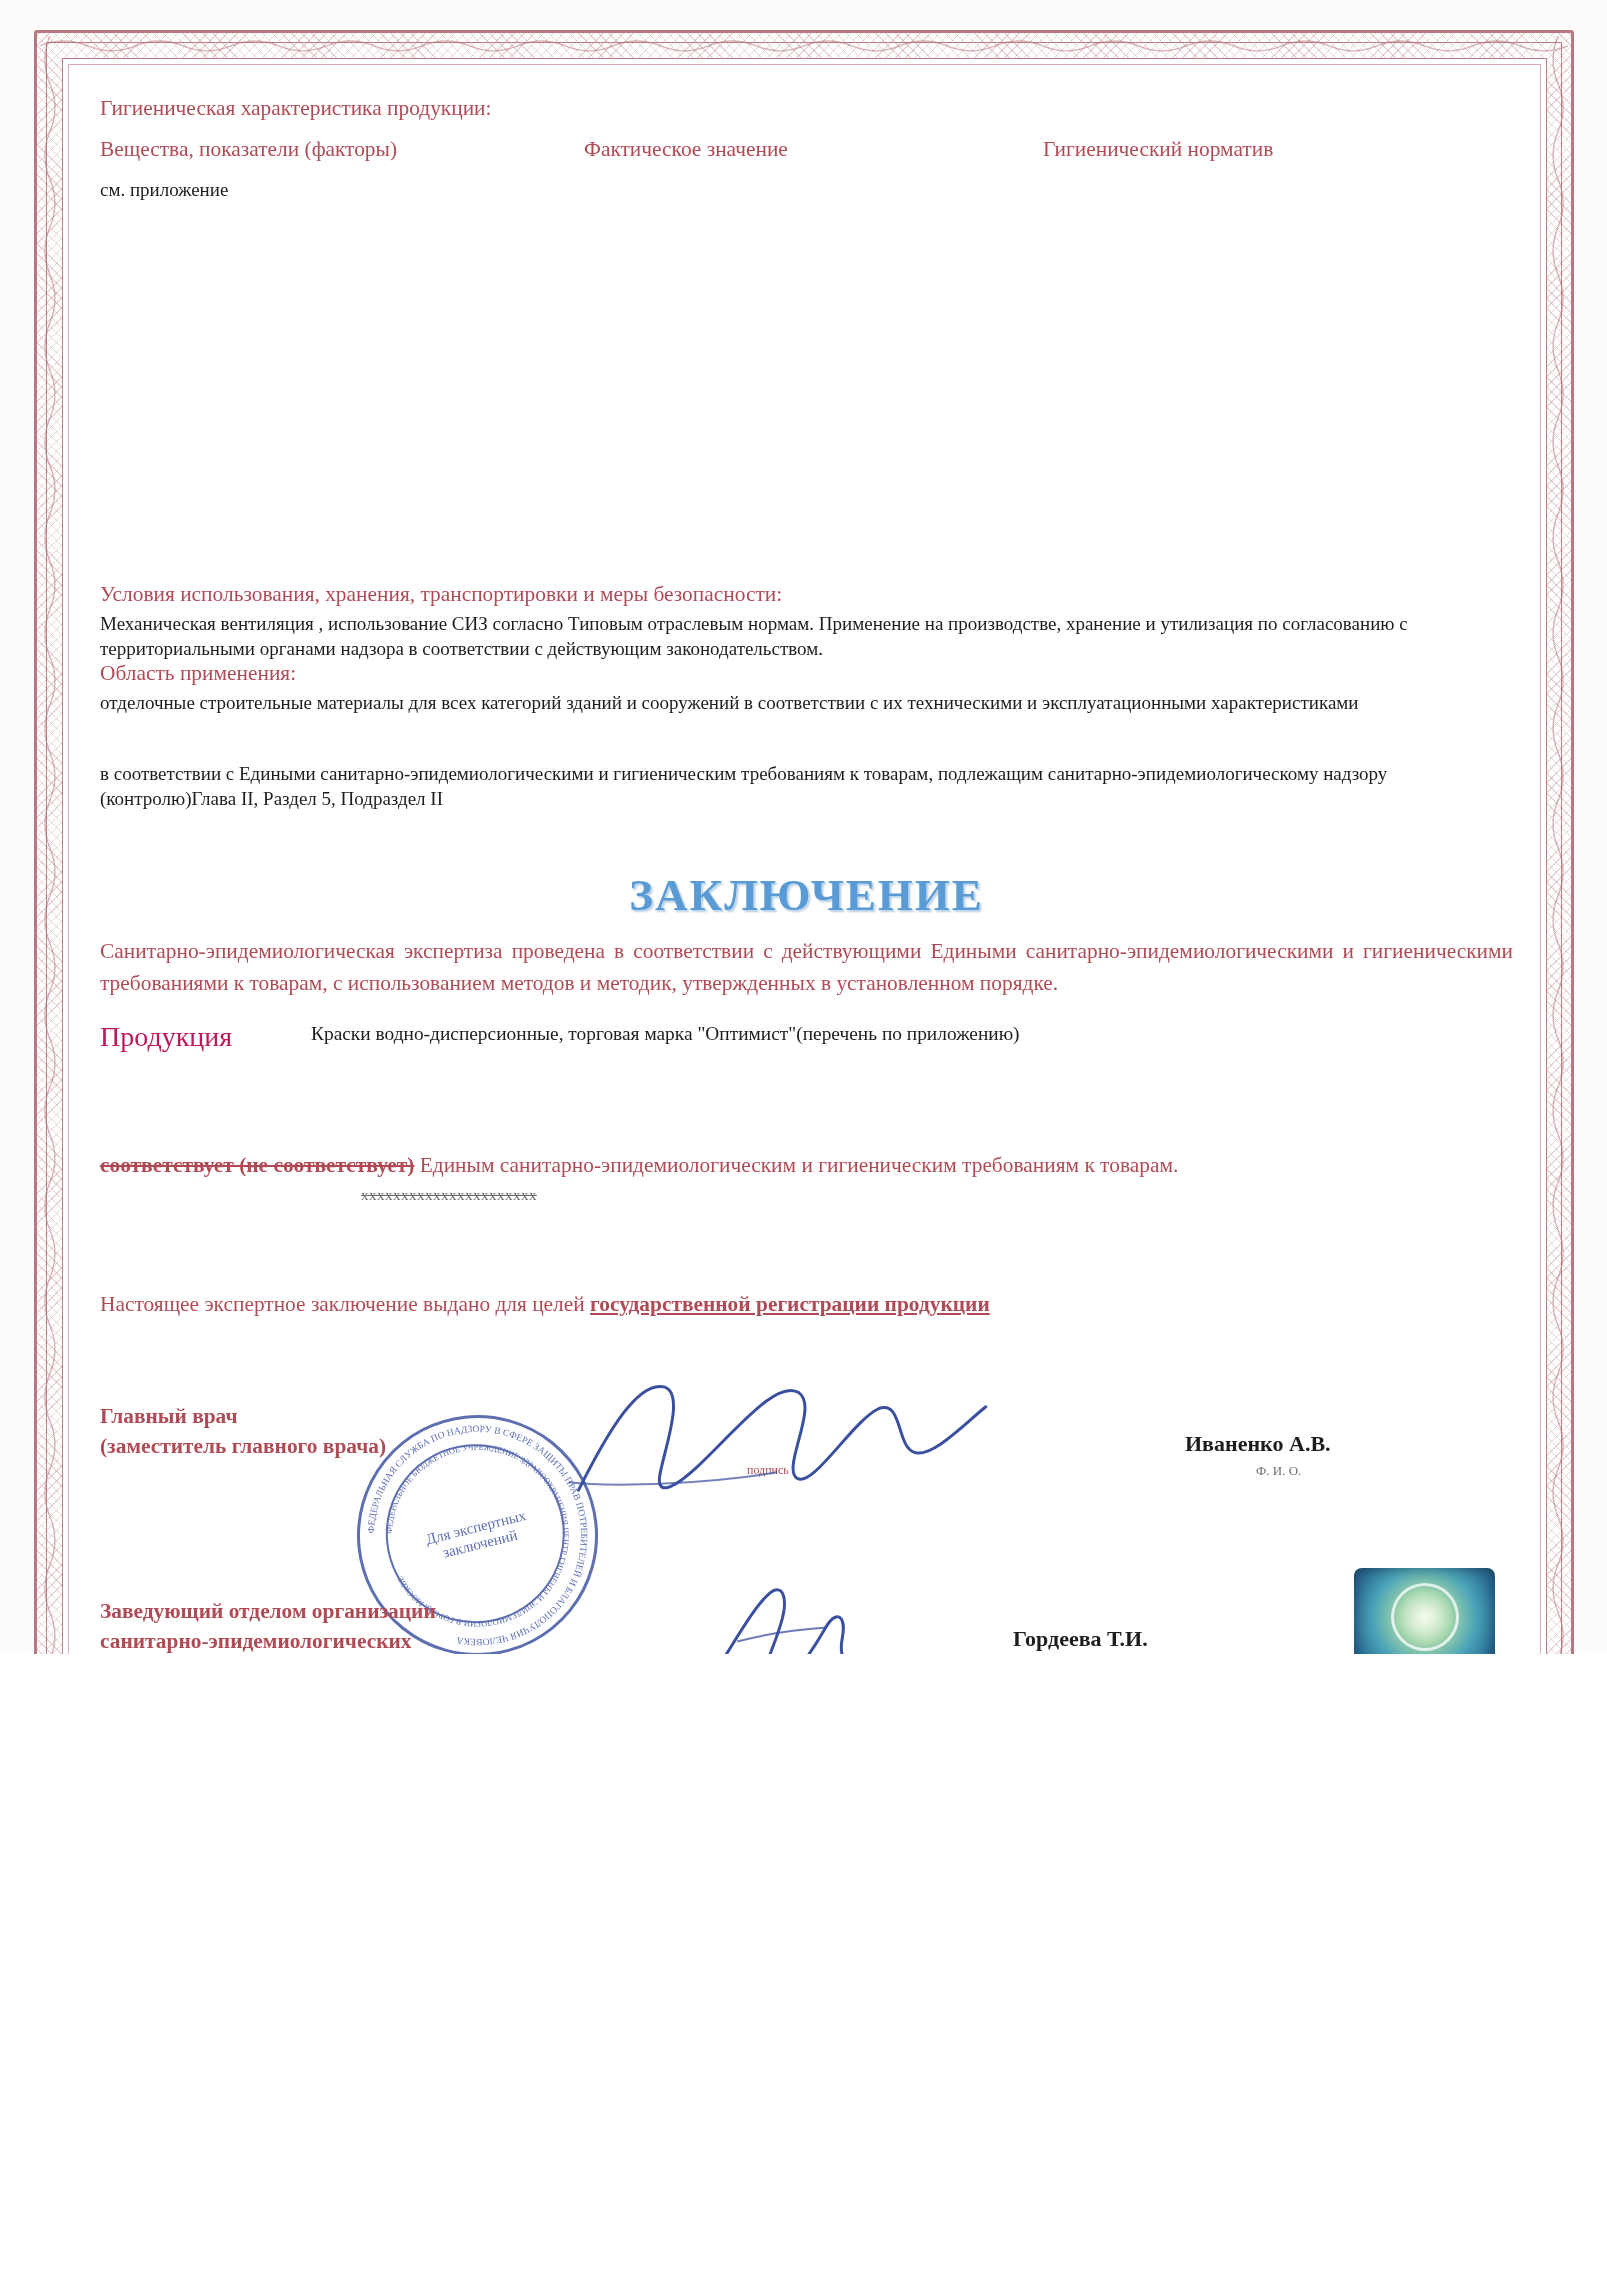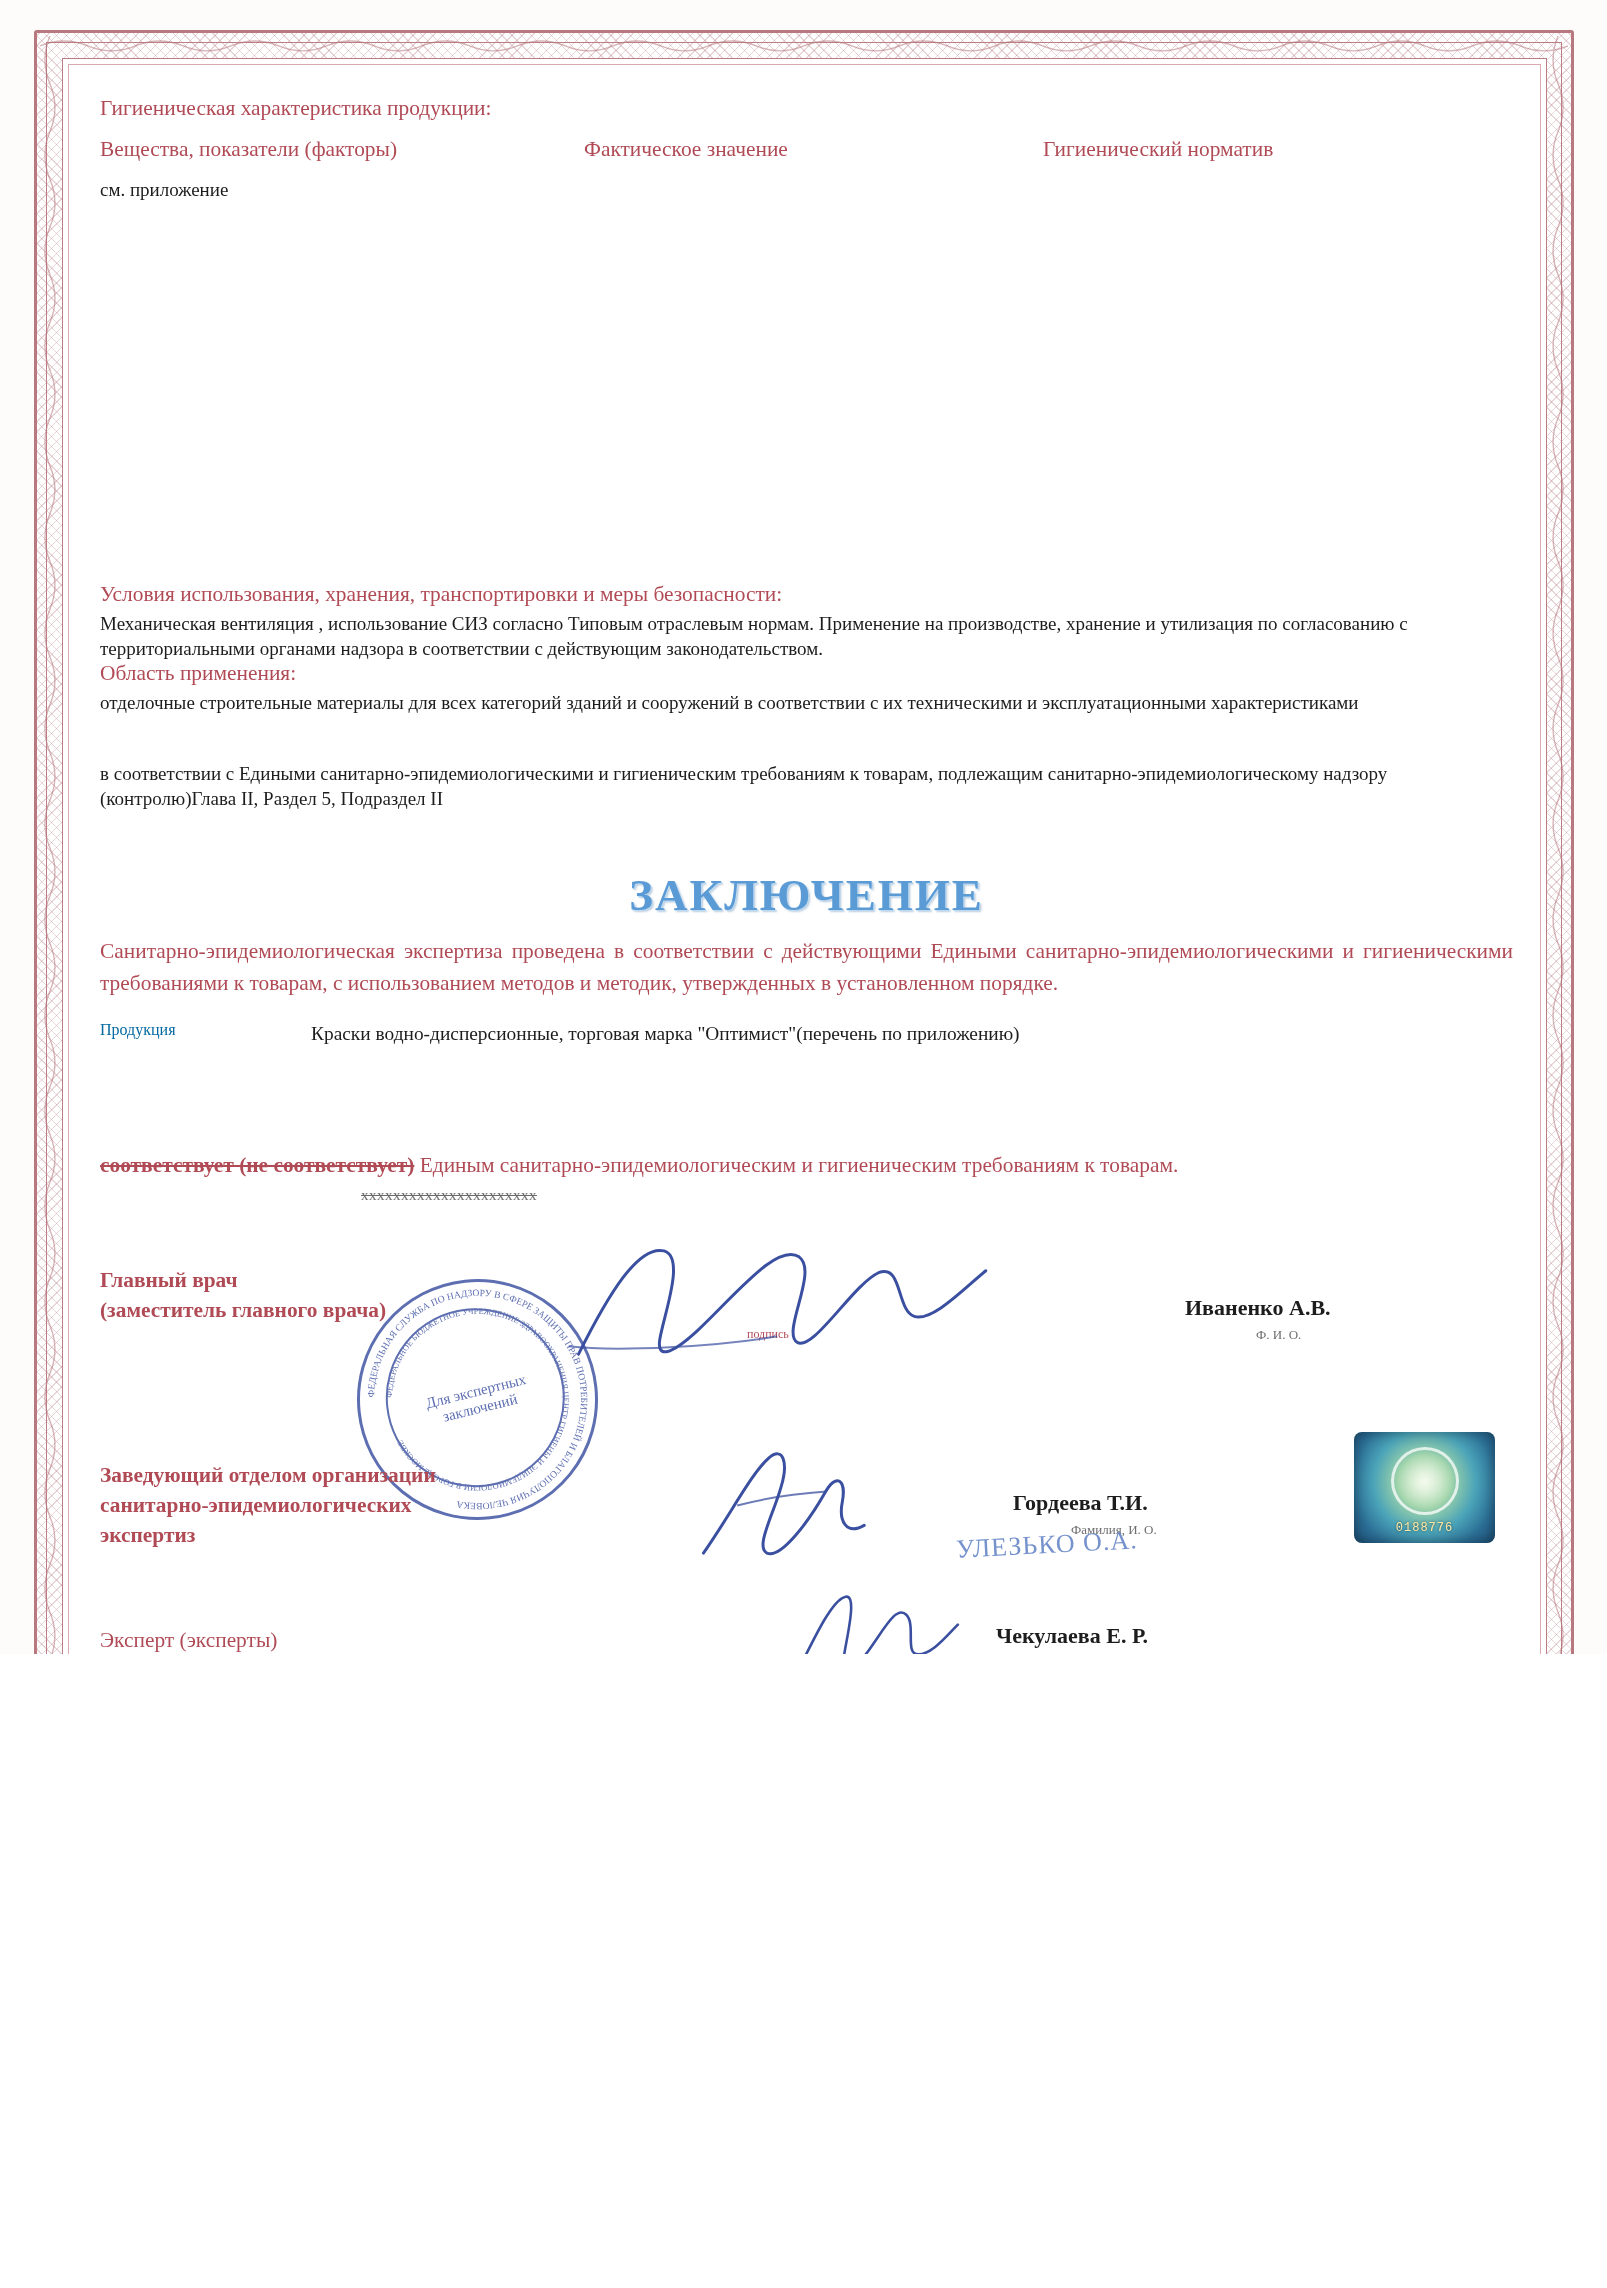--- a/index.html
+++ b/index.html
@@ -129,22 +129,22 @@
     text-align: justify;
     margin-top: 14px;
   }
 
   .prod-row {
     margin-top: 22px;
     position: relative;
     height: 32px;
   }
   .prod-label {
-    color: #0369a1;
-    font-size: 16px;
+    color: #be185d;
+    font-size: 28px;
   }
   .prod-value {
     position: absolute;
     left: 211px;
     top: 2px;
     font-size: 19.4px;
     color: #1d1d1d;
   }
 
   .conform {
@@ -339,20 +339,23 @@
     <div class="prod-row">
       <span class="prod-label">Продукция</span>
       <span class="prod-value">Краски водно-дисперсионные, торговая марка "Оптимист"(перечень по приложению)</span>
     </div>
 
     <div class="conform" style="position:relative;">
       <b class="strike">соответствует (не соответствует)</b><span> Единым санитарно-эпидемиологическим и гигиеническим требованиям к товарам</span><span>.</span>
       <span class="xxx" style="left:261px; top:30px;">xxxxxxxxxxxxxxxxxxxxxx</span>
     </div>
 
+    <div class="purpose">
+      <span>Настоящее экспертное заключение выдано для целей </span><u>государственной регистрации продукции</u>
+    </div>
 
     <div class="sig-area">
 
       <div class="sig-left" style="position:absolute; left:0; top:0;">
         <div>Главный врач</div>
         <div>(заместитель главного врача)</div>
       </div>
       <div class="name" style="left:1085px; top:30px;">Иваненко А.В.</div>
       <div class="fio" style="left:1156px; top:62px;">Ф. И. О.</div>
       <div class="podpis" style="left:647px; top:62px;">подпись</div>

